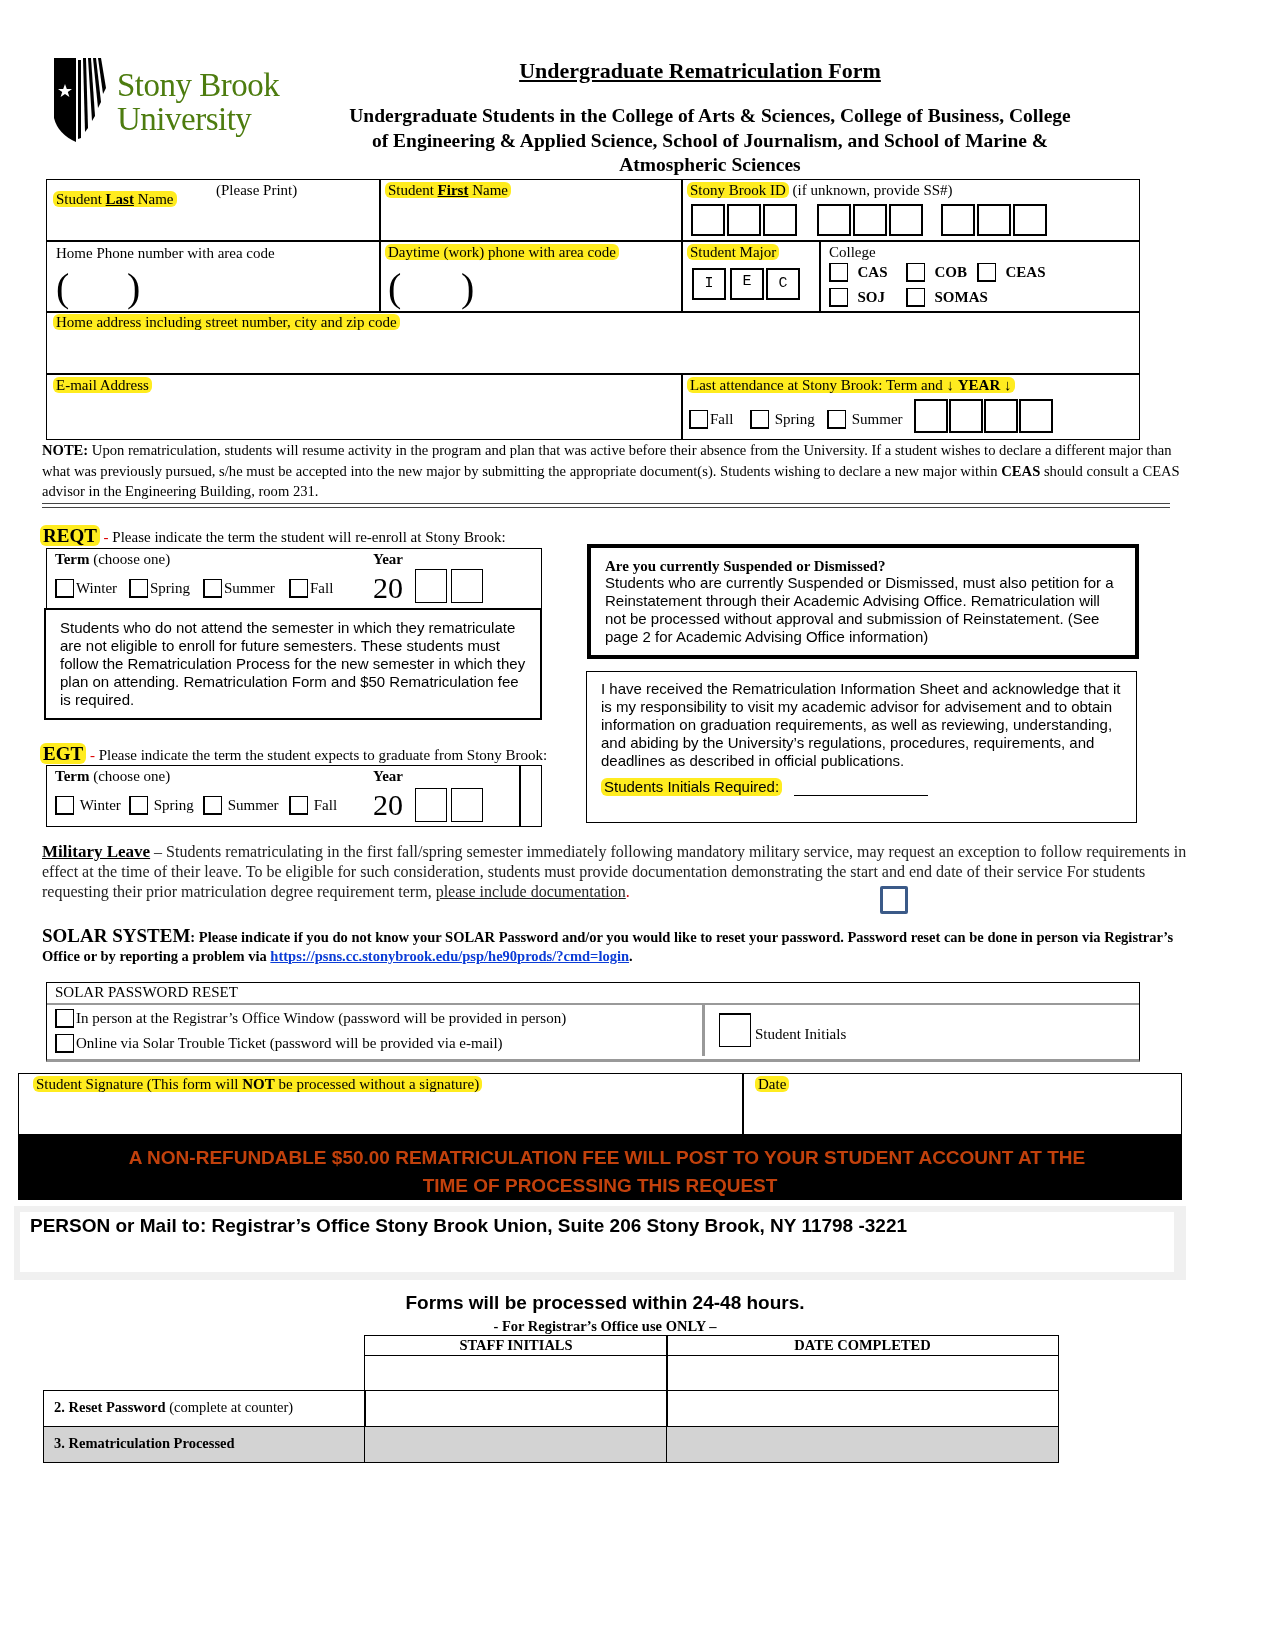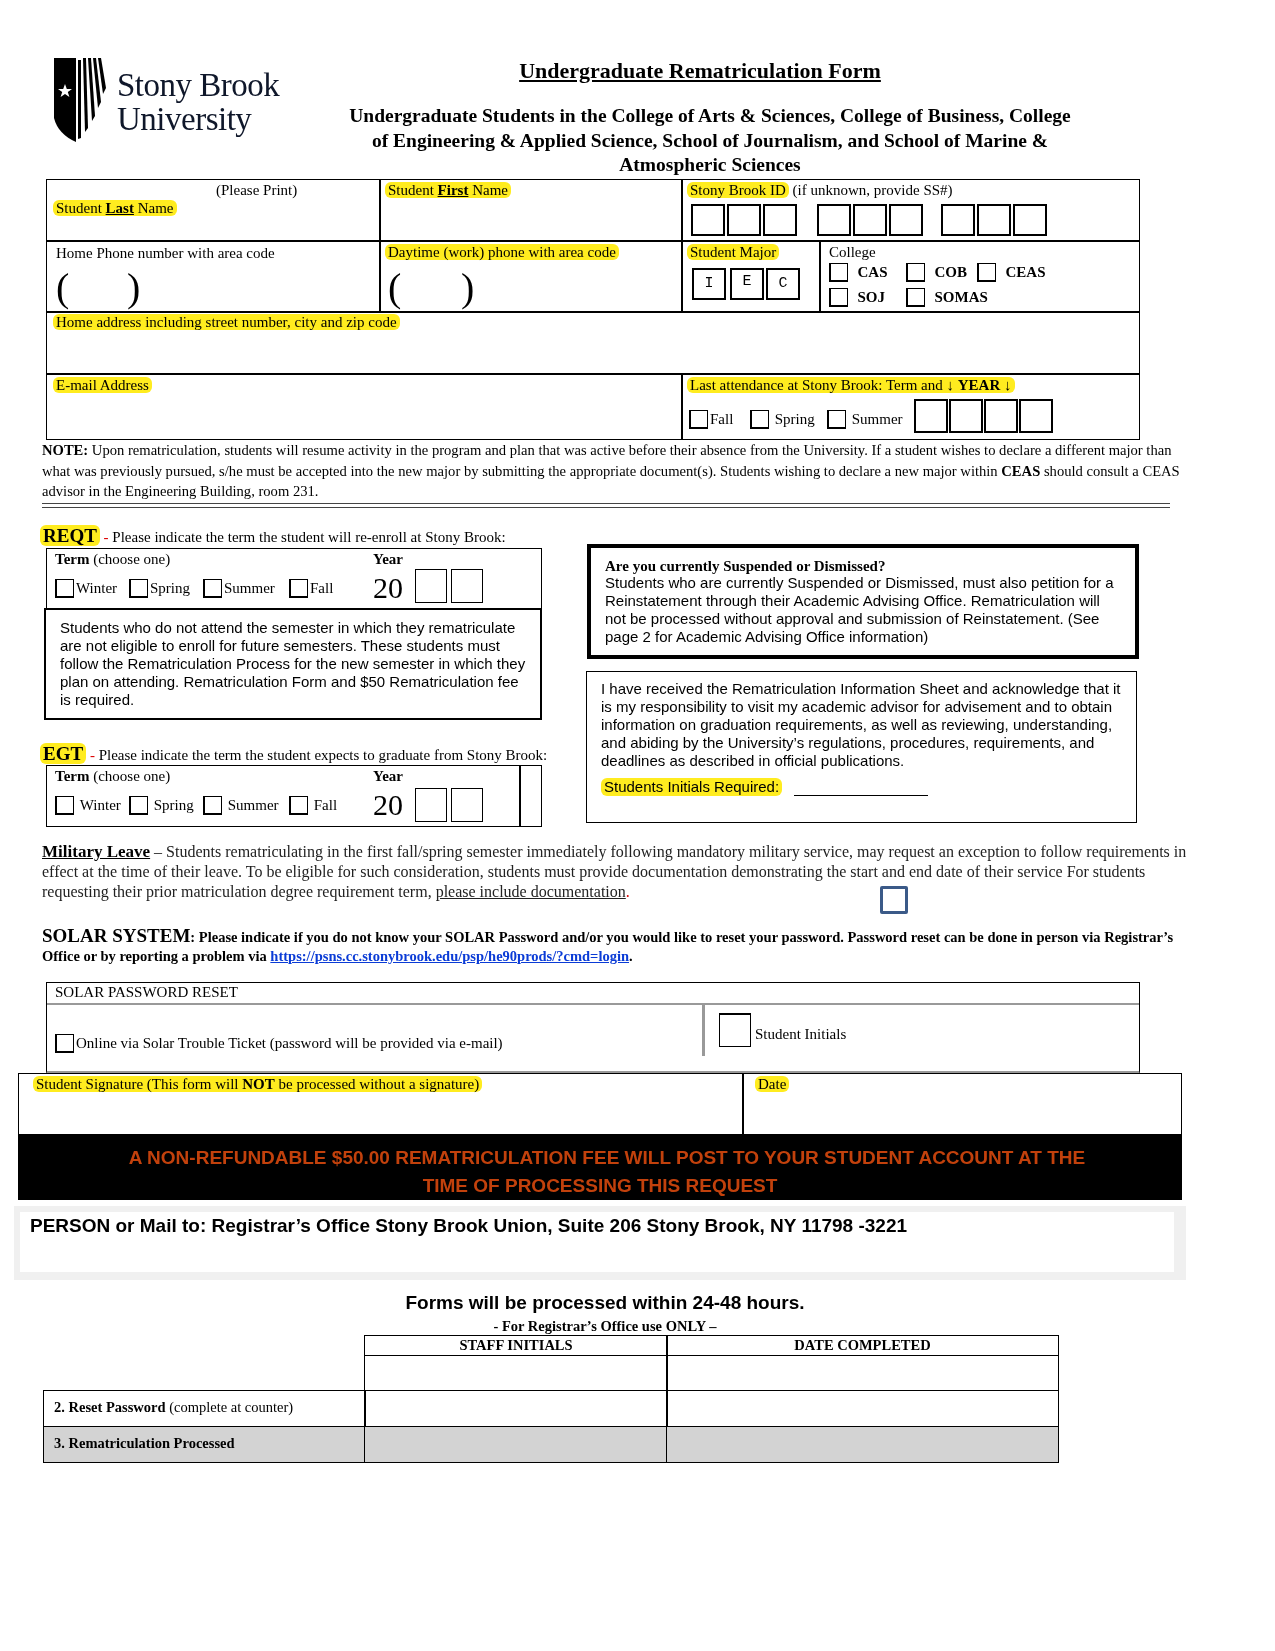--- a/index.html
+++ b/index.html
@@ -9,21 +9,21 @@
   .hl { background: #ffec1f; border-radius: 6px; padding: 0 3px; }
   .sans { font-family: "Liberation Sans", sans-serif; }
   .cb { display: inline-block; width: 19px; height: 19px; border: 1.5px solid #000; border-left-width: 2px; border-bottom-width: 2px; vertical-align: middle; background: #fff; }
   .digit { position: absolute; border: 2px solid #000; background: #fff; }
   .b { font-weight: bold; }
   .u { text-decoration: underline; }
 
   
   #logo { left: 54px; top: 56px; width: 240px; height: 92px; }
   #logo .shield { position: absolute; left: 0; top: 2px; width: 52px; height: 84px; }
-  #logo .wm { position: absolute; left: 63px; top: 12px; font-family: "Liberation Serif", serif; font-size: 33px; line-height: 34px; letter-spacing: -0.5px; color: #0f172a; }
+  #logo .wm { position: absolute; left: 63px; top: 12px; font-family: "Liberation Serif", serif; font-size: 33px; line-height: 34px; letter-spacing: -0.5px; color: #4d7c0f; }
   #title { left: 440px; top: 58px; width: 520px; text-align: center; font-size: 22px; font-weight: bold; text-decoration: underline; }
   #subtitle { left: 340px; top: 104px; width: 740px; text-align: center; font-size: 19.5px; font-weight: bold; line-height: 24.5px; }
 
   
   #top-table { left: 46px; top: 179px; width: 1094px; height: 261px; border: 1.5px solid #000; }
   .line-h { position: absolute; height: 1.5px; background: #000; }
   .line-v { position: absolute; width: 1.5px; background: #000; }
   .cell-label { position: absolute; font-size: 15px; line-height: 18px; }
   .paren { position: absolute; font-size: 40px; line-height: 40px; }
 
@@ -80,21 +80,21 @@
 
   <div class="line-h" style="left:0; top:60px; width:1092px;"></div>
   <div class="line-h" style="left:0; top:131px; width:1092px;"></div>
   <div class="line-h" style="left:0; top:193px; width:1092px;"></div>
 
   <div class="line-v" style="left:332px; top:0; height:131px;"></div>
   <div class="line-v" style="left:634px; top:0; height:131px;"></div>
   <div class="line-v" style="left:772px; top:61px; height:70px;"></div>
   <div class="line-v" style="left:634px; top:193px; height:66px;"></div>
 
-  <div class="cell-label" style="left:6px; top:19px;font-family:Liberation Serif, serif;">
+  <div class="cell-label" style="left:6px; top:10px;font-family:Liberation Serif, serif;">
     <span class="hl"><span>Student </span><b class="u">Last</b><span> Name</span></span>
   </div>
   <div class="cell-label" style="left:169px; top:1px;">(Please Print)</div>
   <div class="abs" style="left:4px; top:22px; width:324px; height:36px;"></div>
 
   <div class="cell-label" style="left:338px; top:1px;">
     <span class="hl"><span>Student </span><b class="u">First</b><span> Name</span></span>
   </div>
   <div class="abs" style="left:336px; top:22px; width:294px; height:36px;"></div>
 
@@ -234,24 +234,28 @@
 
 <div class="abs military">
   <b class="u" style="font-size:17px; color:#000;">Military Leave</b><span> –  </span><span>Students rematriculating in the first fall/spring semester immediately following mandatory military service, may request an exception to follow requirements in effect at the time of their leave. To be eligible for such consideration, students must provide documentation demonstrating the start and end date of their service   For students requesting their prior matriculation degree requirement term, </span><span class="u">please include documentation</span><span style="color:#d00;">.</span>
 </div>
 <div class="abs" style="left:880px; top:886px; width:28px; height:28px; border:3px solid #3b5a88; border-radius:2px;"></div>
 
 <div class="abs solar">
   <span class="big">SOLAR SYSTEM</span><span>: Please indicate if you do not know your SOLAR Password and/or you would like to reset your password.  Password reset can be done in person via Registrar’s Office or by reporting a problem via </span><a class="link">https://psns.cc.stonybrook.edu/psp/he90prods/?cmd=login</a><span>.</span>
 </div>
 
-<div class="abs" style="left:46px; top:982px; width:1094px; height:92px; border:1.5px solid #000; border-bottom:3px solid #999;">
+<div class="abs" style="left:46px; top:982px; width:1094px; height:80px; border:1.5px solid #000; border-bottom:3px solid #999;">
   <div class="abs" style="left:8px; top:1px; font-size:15px;">SOLAR PASSWORD RESET</div>
   <div class="line-h" style="left:0; top:20px; width:1092px; background:#999;"></div>
   <div class="line-v" style="left:655px; top:21px; height:52px; width:3px; background:#999;"></div>
+  <div class="opt" style="left:8px; top:26px;">
+      <span class="cb"></span>
+      <span>In person at the Registrar’s Office Window (password will be provided in person)</span>
+    </div>
   <div class="opt" style="left:8px; top:51px;">
       <span class="cb"></span>
       <span>Online via Solar Trouble Ticket (password will be provided via e-mail)</span>
     </div>
   <div class="abs" style="left:672px; top:30px; width:32px; height:34px; border:1.5px solid #000; border-top-width:2.5px;"></div>
   <div class="abs" style="left:708px; top:43px; font-size:15px;">Student Initials</div>
 </div>
 
 <div class="abs" style="left:18px; top:1073px; width:1164px; height:62px; border:1.5px solid #000;">
   <div class="abs" style="left:14px; top:2px; font-size:15px;">

